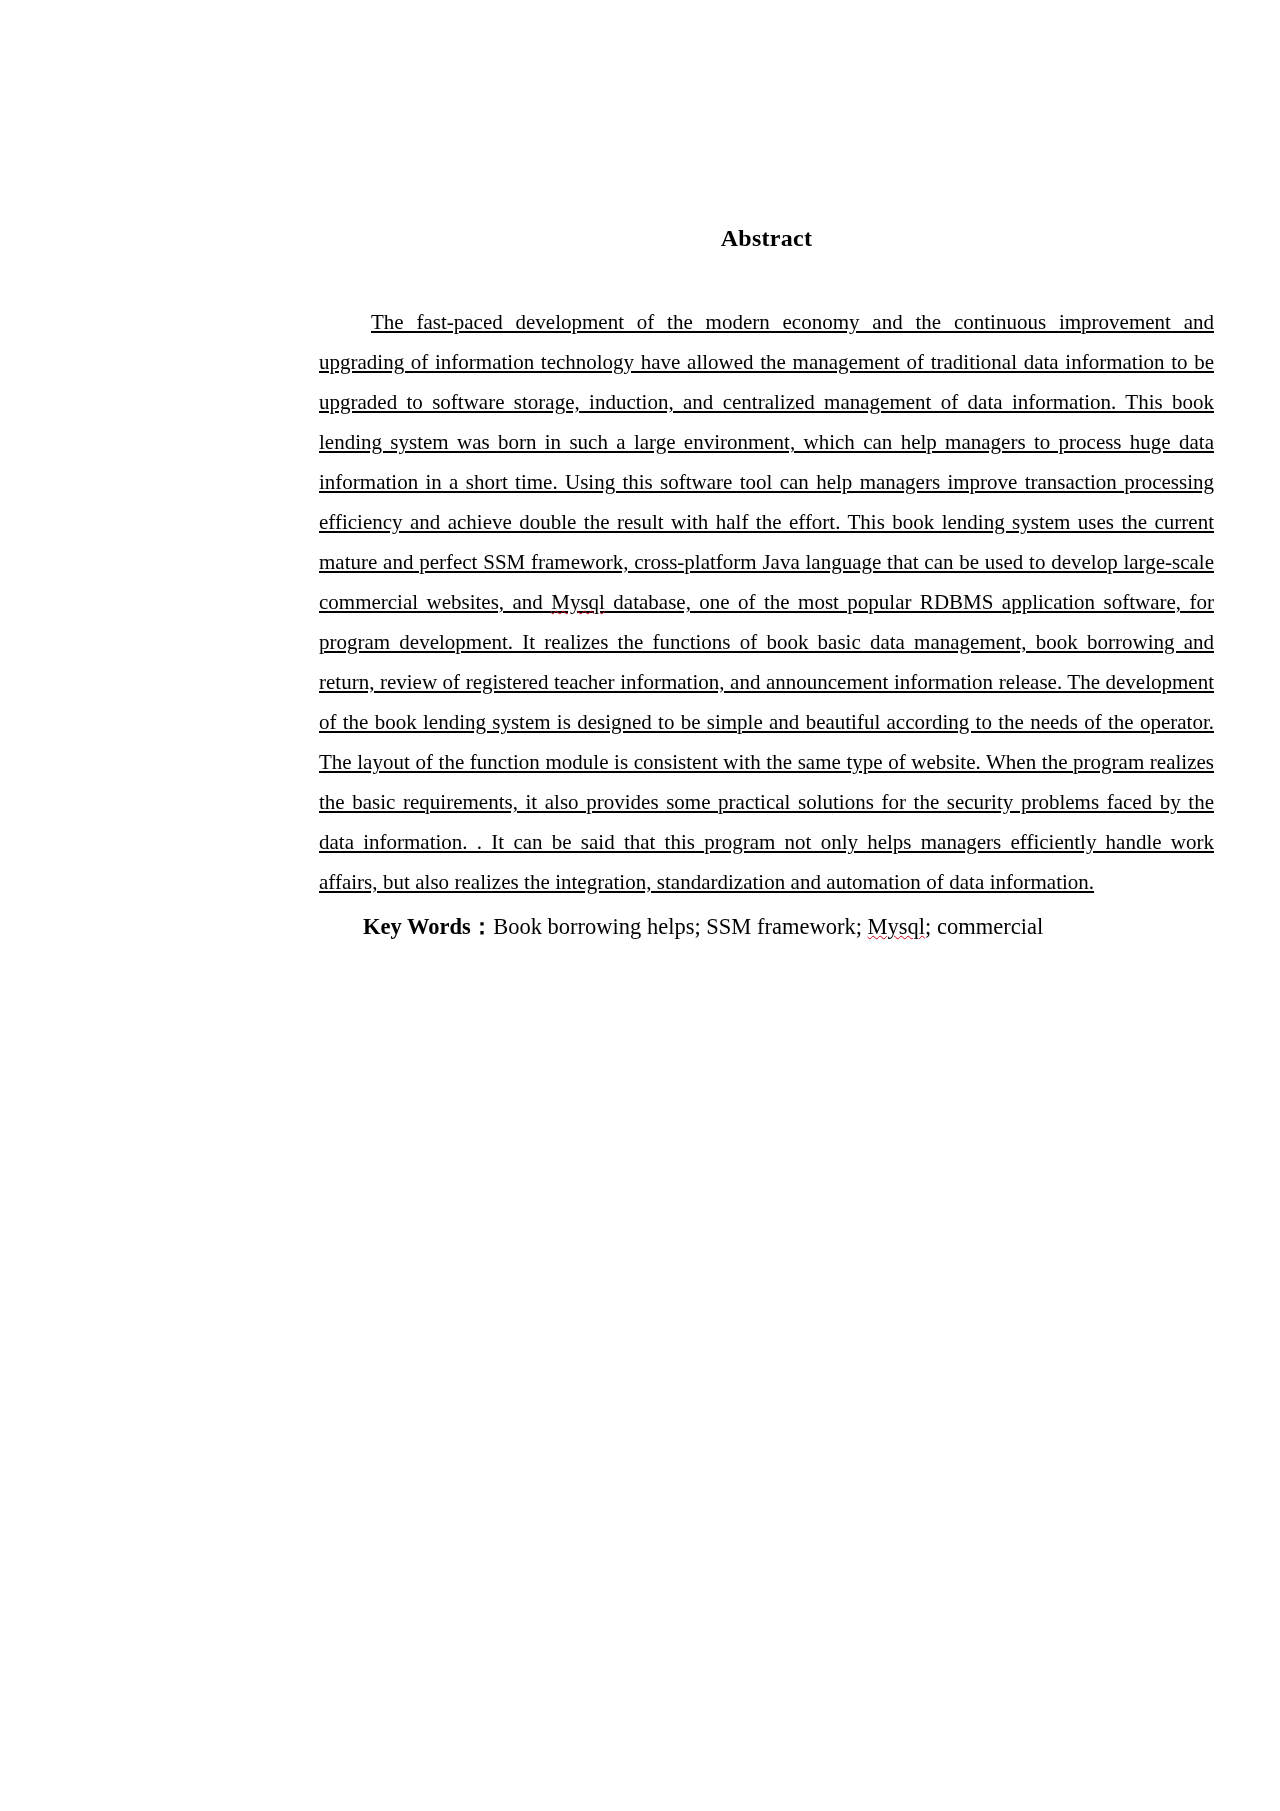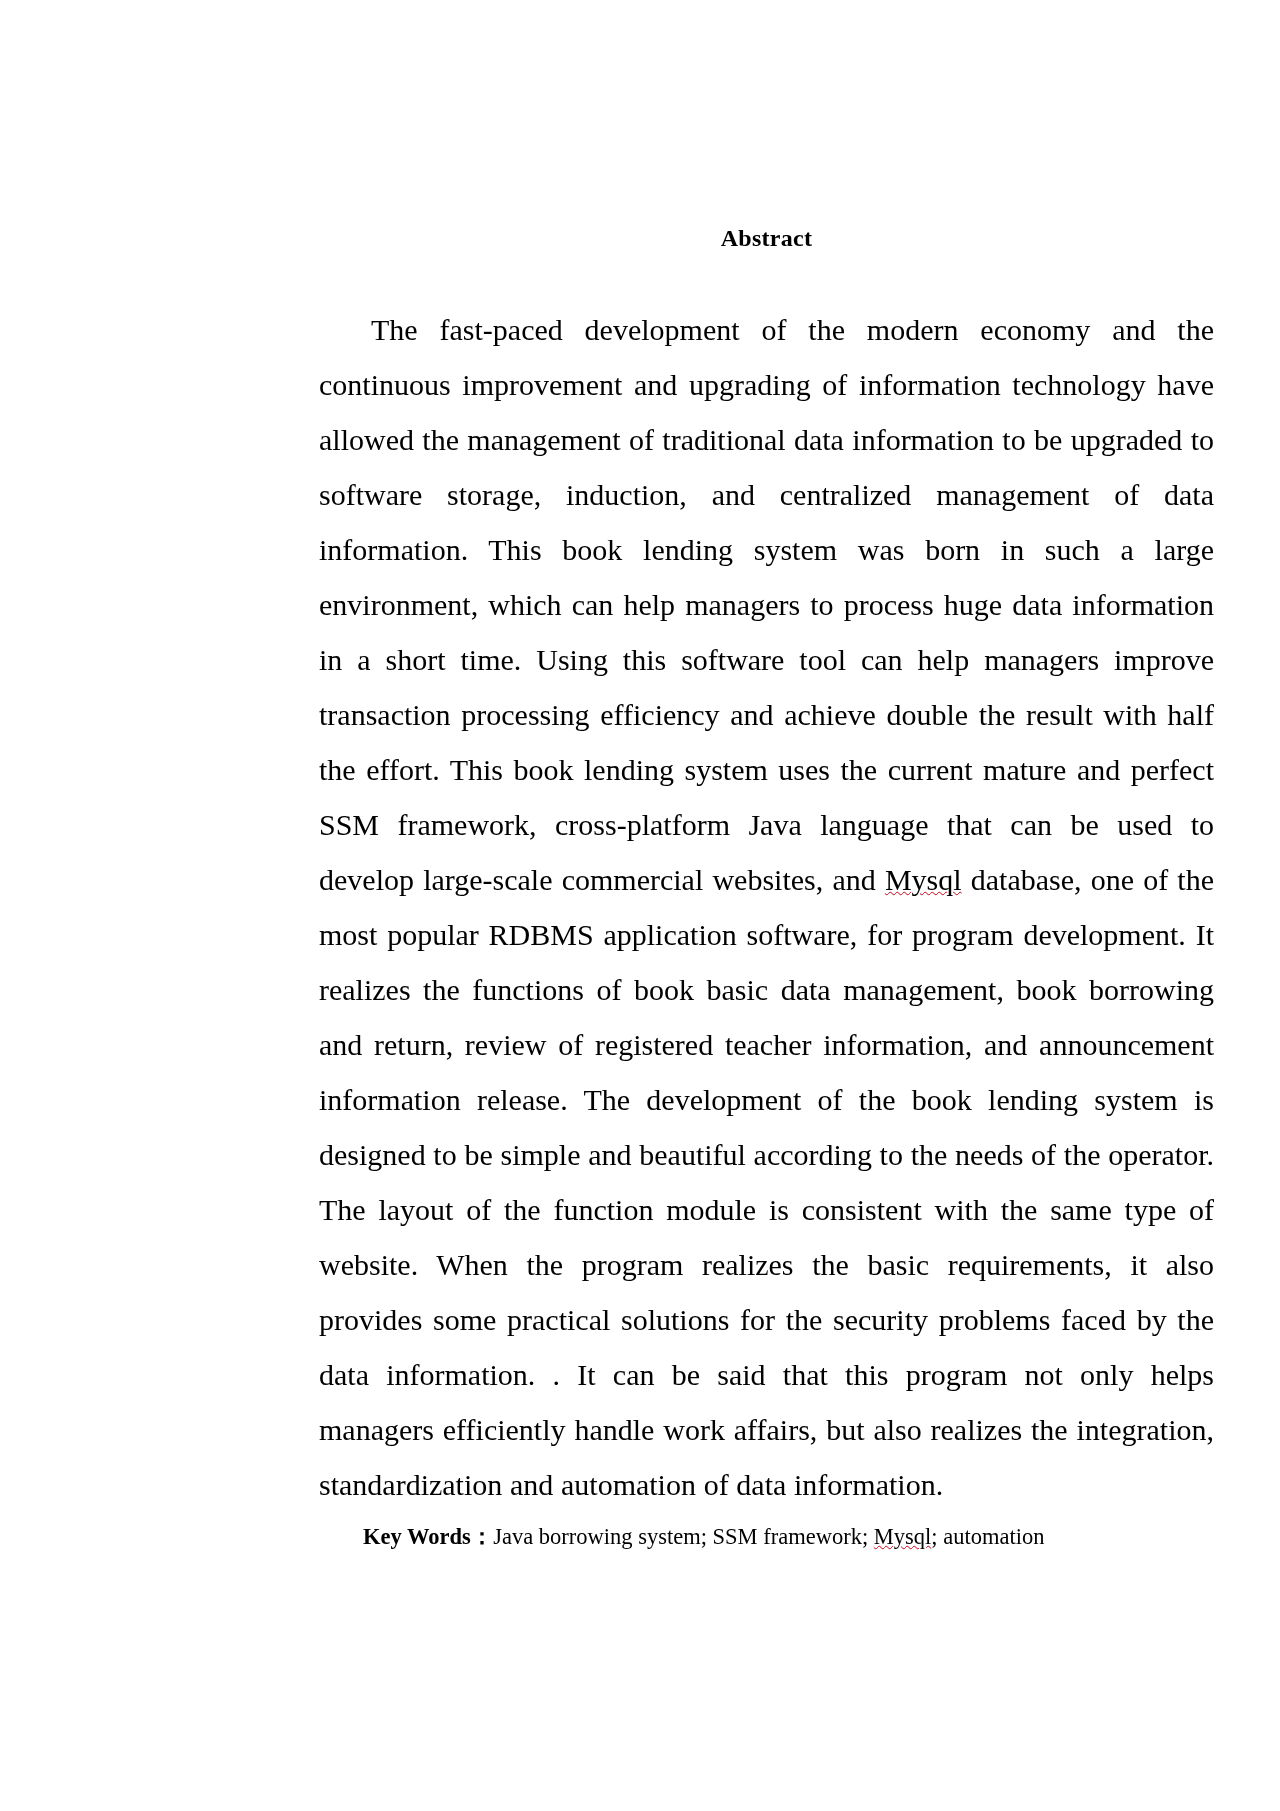--- a/index.html
+++ b/index.html
@@ -27,28 +27,29 @@
   }
   .doc-title {
     text-align: center;
     font-weight: bold;
     font-size: 24px;
     letter-spacing: 0.3px;
     margin: 0 0 50px 0;
     font-family: "Liberation Serif", serif;
   }
   .body-par {
-    font-size: 30px;
-    line-height: 55px;
+    font-size: 21px;
+    line-height: 40px;
     text-align: justify;
     text-justify: inter-word;
     text-indent: 52px;
     margin: 0;
     font-family: "Liberation Serif", serif;
     word-spacing: 0.2px;
+    text-decoration: underline;
   }
   .spell {
     text-decoration: underline;
     text-decoration-style: wavy;
     text-decoration-color: #d0021b;
     text-decoration-thickness: 1px;
   }
   .keywords {
     font-size: 22.5px;
     line-height: 50.5px;
@@ -74,18 +75,18 @@
 <body>
 
 <div class="page">
 
   <div class="content">
 
     <h1 class="doc-title">Abstract</h1>
 
     <p class="body-par"><span>The fast-paced development of the modern economy and the continuous improvement and upgrading of information technology have allowed the management of traditional data information to be upgraded to software storage, induction, and centralized management of data information. This book lending system was born in such a large environment, which can help managers to process huge data information in a short time. Using this software tool can help managers improve transaction processing efficiency and achieve double the result with half the effort. This book lending system uses the current mature and perfect SSM framework, cross-platform Java language that can be used to develop large-scale commercial websites, and </span><span class="spell">Mysql</span><span> database, one of the most popular RDBMS application software, for program development. It realizes the functions of book basic data management, book borrowing and return, review of registered teacher information, and announcement information release. The development of the book lending system is designed to be simple and beautiful according to the needs of the operator. The layout of the function module is consistent with the same type of website. When the program realizes the basic requirements, it also provides some practical solutions for the security problems faced by the data information. . It can be said that this program not only helps managers efficiently handle work affairs, but also realizes the integration, standardization and automation of data information.</span></p>
 
-    <p class="keywords"><span class="kw-label">Key Words：</span><span>Java borrowing system; SSM framework; </span><span class="spell">Mysql</span><span>; automation</span></p>
+    <p class="keywords"><span class="kw-label">Key Words：</span><span>Book borrowing helps; SSM framework; </span><span class="spell">Mysql</span><span>; commercial</span></p>
 
   </div>
 
 
 </div>
 
 </body></html>

